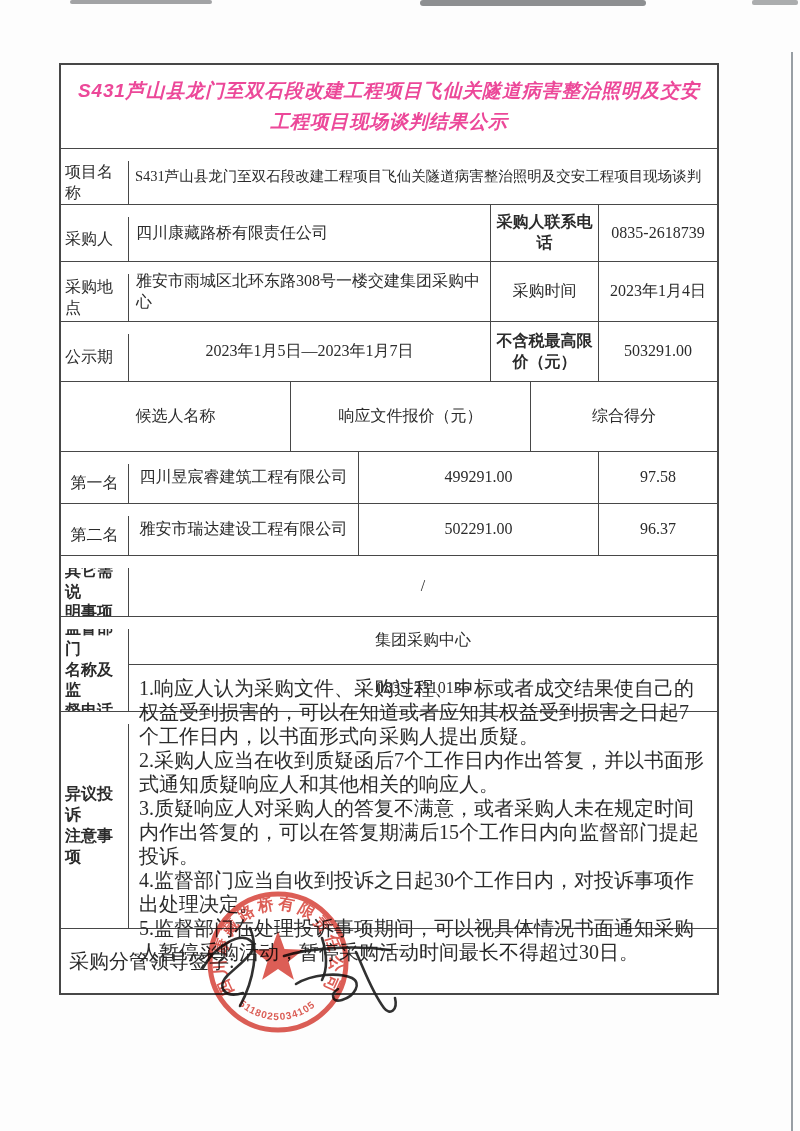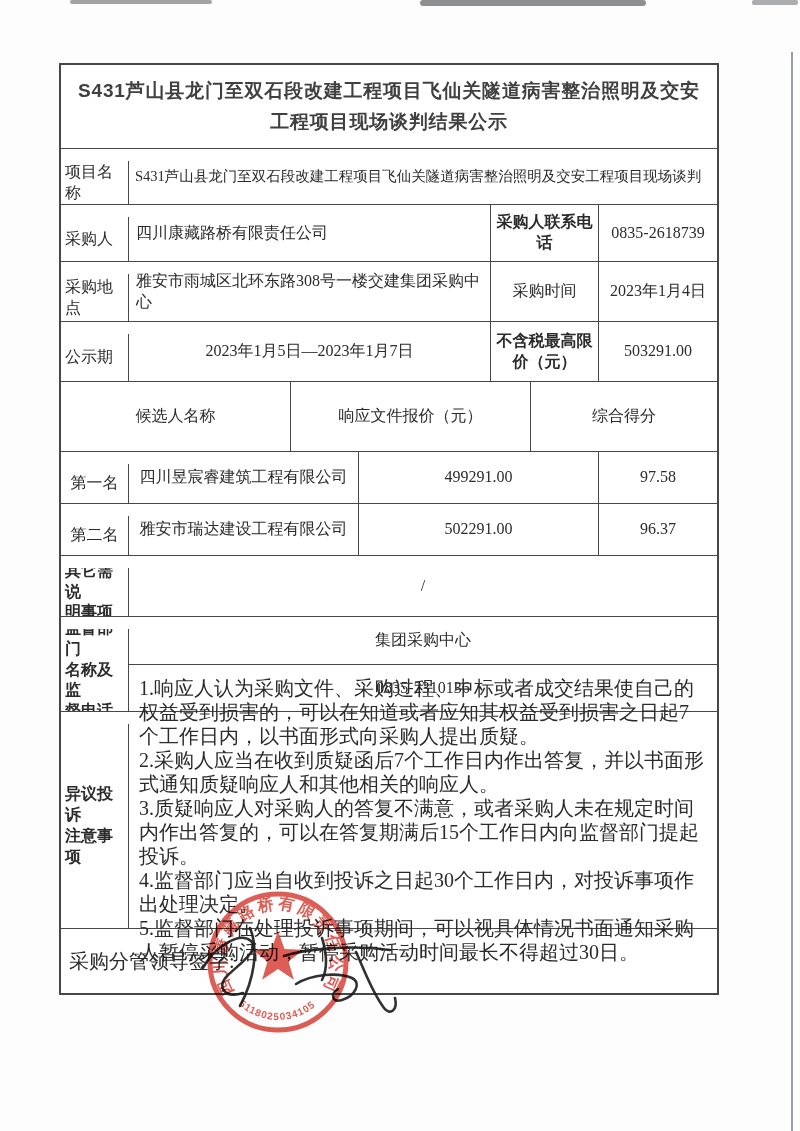--- a/index.html
+++ b/index.html
@@ -39,21 +39,21 @@
   .col-name{width:230px;justify-content:center;text-align:center;padding:0 4px;}
   .col-price{width:240px;justify-content:center;text-align:center;padding:0 4px;}
   .pre{white-space:pre-line;font-weight:bold;}
   .center{justify-content:center;text-align:center;}
 
   .row-title{height:84px;}
   .c-title{
     flex:1;justify-content:center;text-align:center;align-items:center;
     font-family:"Liberation Sans","DejaVu Sans",sans-serif;
     font-weight:700;font-size:19px;letter-spacing:.8px;line-height:1.6;
-    padding:0 9px;color:#404040;
+    padding:0 9px;color:#ec4899;font-style:italic;
   }
   .project-val{font-size:14.5px;white-space:nowrap;}
 
   .sup-stack{flex:1;display:flex;flex-direction:column;box-sizing:border-box;}
   .sup-cell{
     flex:1;display:flex;align-items:center;justify-content:center;
     font-size:16px;box-sizing:border-box;
   }
   .sup-cell:first-child{border-bottom:1.5px solid var(--line);}
 

